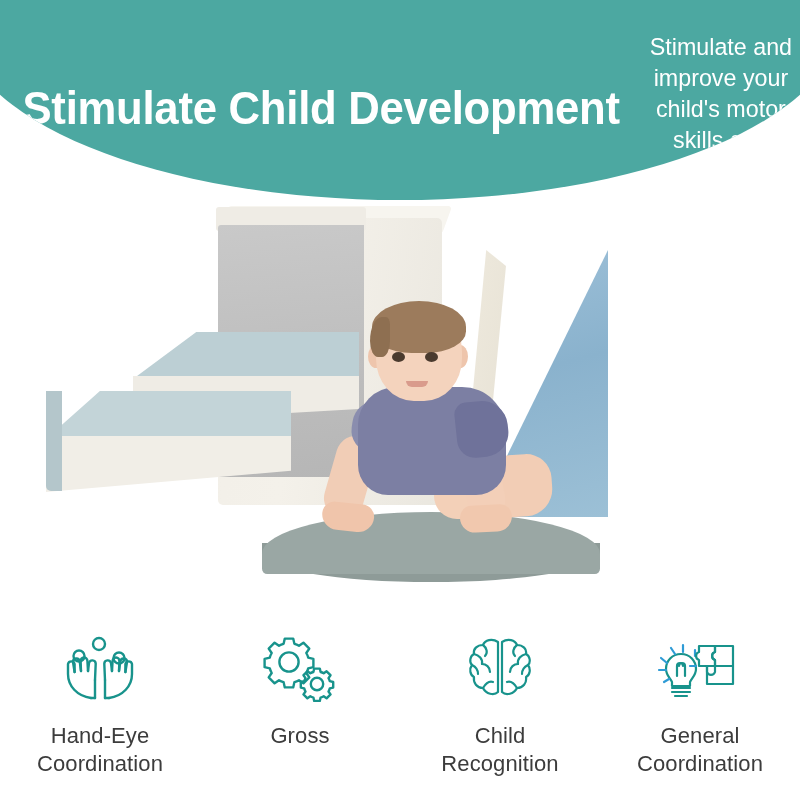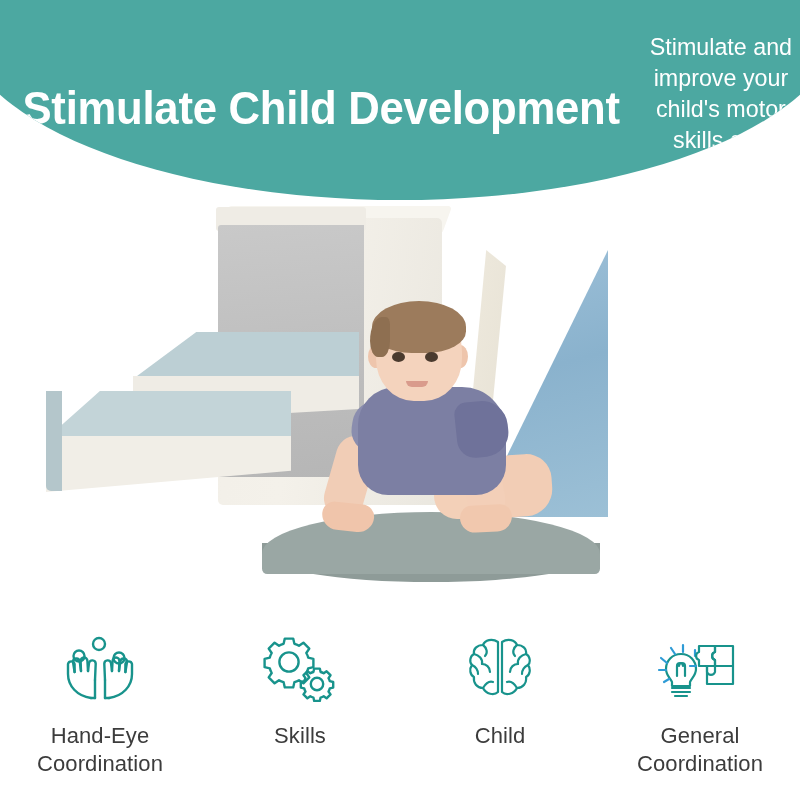--- a/index.html
+++ b/index.html
@@ -262,41 +262,41 @@
           <g transform="translate(28,26)">
             <path d="M-4.2 -23.4 h8.4 l1.2 5.2 a18 18 0 0 1 4.6 1.9 l4.4 -3 5.9 5.9 -3 4.4 a18 18 0 0 1 1.9 4.6 l5.2 1.2 v8.4 l-5.2 1.2 a18 18 0 0 1 -1.9 4.6 l3 4.4 -5.9 5.9 -4.4 -3 a18 18 0 0 1 -4.6 1.9 l-1.2 5.2 h-8.4 l-1.2 -5.2 a18 18 0 0 1 -4.6 -1.9 l-4.4 3 -5.9 -5.9 3 -4.4 a18 18 0 0 1 -1.9 -4.6 l-5.2 -1.2 v-8.4 l5.2 -1.2 a18 18 0 0 1 1.9 -4.6 l-3 -4.4 5.9 -5.9 4.4 3 a18 18 0 0 1 4.6 -1.9 z"></path>
             <circle cx="0" cy="0" r="9.6"></circle>
           </g>
           <g transform="translate(56,48)">
             <path d="M-2.8 -15.4 h5.6 l0.8 3.4 a12 12 0 0 1 3.1 1.3 l2.9 -2 3.9 3.9 -2 2.9 a12 12 0 0 1 1.3 3.1 l3.4 0.8 v5.6 l-3.4 0.8 a12 12 0 0 1 -1.3 3.1 l2 2.9 -3.9 3.9 -2.9 -2 a12 12 0 0 1 -3.1 1.3 l-0.8 3.4 h-5.6 l-0.8 -3.4 a12 12 0 0 1 -3.1 -1.3 l-2.9 2 -3.9 -3.9 2 -2.9 a12 12 0 0 1 -1.3 -3.1 l-3.4 -0.8 v-5.6 l3.4 -0.8 a12 12 0 0 1 1.3 -3.1 l-2 -2.9 3.9 -3.9 2.9 2 a12 12 0 0 1 3.1 -1.3 z"></path>
             <circle cx="0" cy="0" r="6.2"></circle>
           </g>
         </svg>
       </div>
-      <div class="feature-label"><span>Skills</span><br></div>
+      <div class="feature-label"><span>Gross</span><br></div>
     </div>
 
     <div class="feature">
       <div class="feature-icon">
         <svg width="78" height="66" viewBox="0 0 78 66" fill="none" stroke="#18938C" stroke-width="2.2" stroke-linecap="round" stroke-linejoin="round">
           <path d="M37 6 C31 2 24 4 22 9 C16 9 12 13 13 18 C9 20 8 26 11 29 C8 33 9 39 13 41 C12 47 16 52 22 52 C25 58 33 60 37 56 Z"></path>
           <path d="M41 6 C47 2 54 4 56 9 C62 9 66 13 65 18 C69 20 70 26 67 29 C70 33 69 39 65 41 C66 47 62 52 56 52 C53 58 45 60 41 56 Z"></path>
           <path d="M22 9 C26 12 27 17 24 20"></path>
           <path d="M13 18 C18 19 22 23 21 28"></path>
           <path d="M21 28 C25 28 29 31 29 36"></path>
           <path d="M11 29 C15 31 17 34 17 38"></path>
           <path d="M22 52 C25 47 29 45 32 46"></path>
           <path d="M56 9 C52 12 51 17 54 20"></path>
           <path d="M65 18 C60 19 56 23 57 28"></path>
           <path d="M57 28 C53 28 49 31 49 36"></path>
           <path d="M67 29 C63 31 61 34 61 38"></path>
           <path d="M56 52 C53 47 49 45 46 46"></path>
         </svg>
       </div>
-      <div class="feature-label"><span>Child</span><br></div>
+      <div class="feature-label"><span>Child</span><br><span>Recognition</span></div>
     </div>
 
     <div class="feature">
       <div class="feature-icon">
         <svg width="86" height="66" viewBox="0 0 86 66" fill="none" stroke="#18938C" stroke-width="2.2" stroke-linecap="round" stroke-linejoin="round">
           <path d="M24 18 C15 18 9 25 9 33 C9 39 13 42 15 46 L15 50 L33 50 L33 46 C35 42 39 39 39 33 C39 25 33 18 24 18 Z"></path>
           <path d="M15 52 L33 52 M15 56 L33 56 M18 60 L30 60"></path>
           <path d="M20 40 L20 30 a3 3 0 0 1 6 0 M28 40 L28 30 a3 3 0 0 0 -6 0"></path>
           <path d="M4 22 L10 27 M2 34 L9 34 M7 46 L12 43 M14 12 L18 18 M26 9 L26 16" stroke="#2E9BD6"></path>
           <path d="M38 14 L38 20 M33 30 L39 30" stroke="#2E9BD6"></path>

